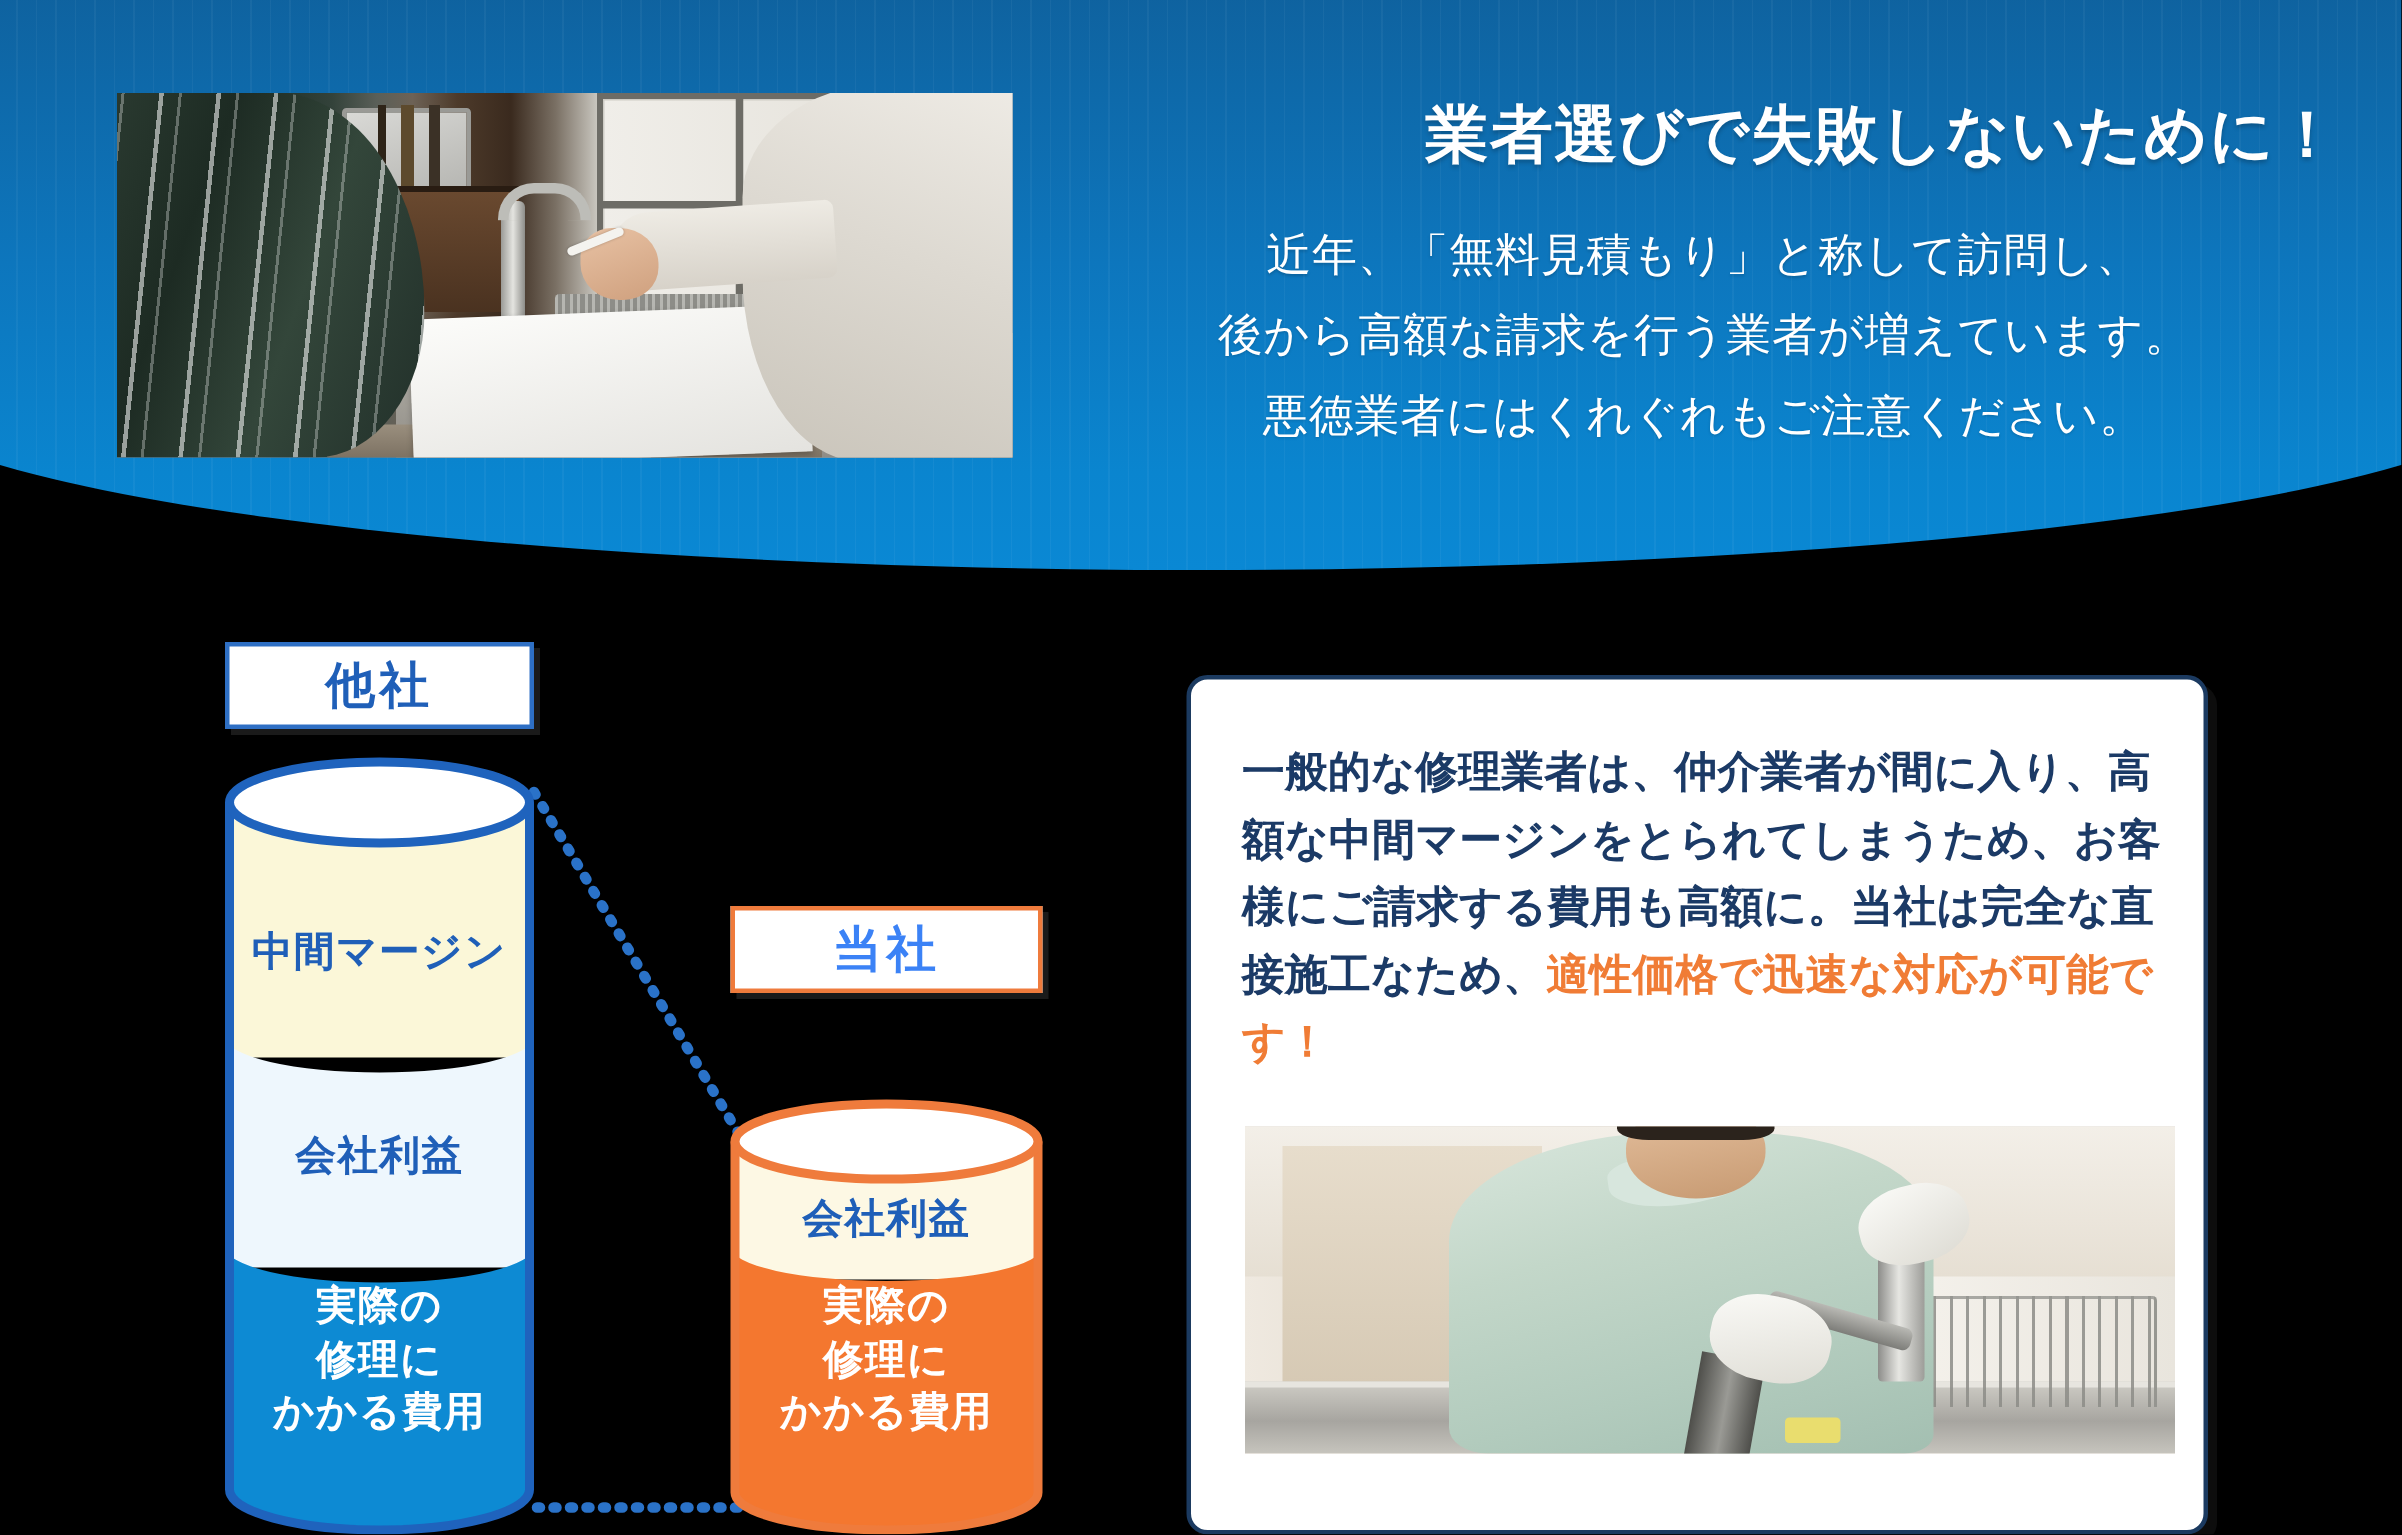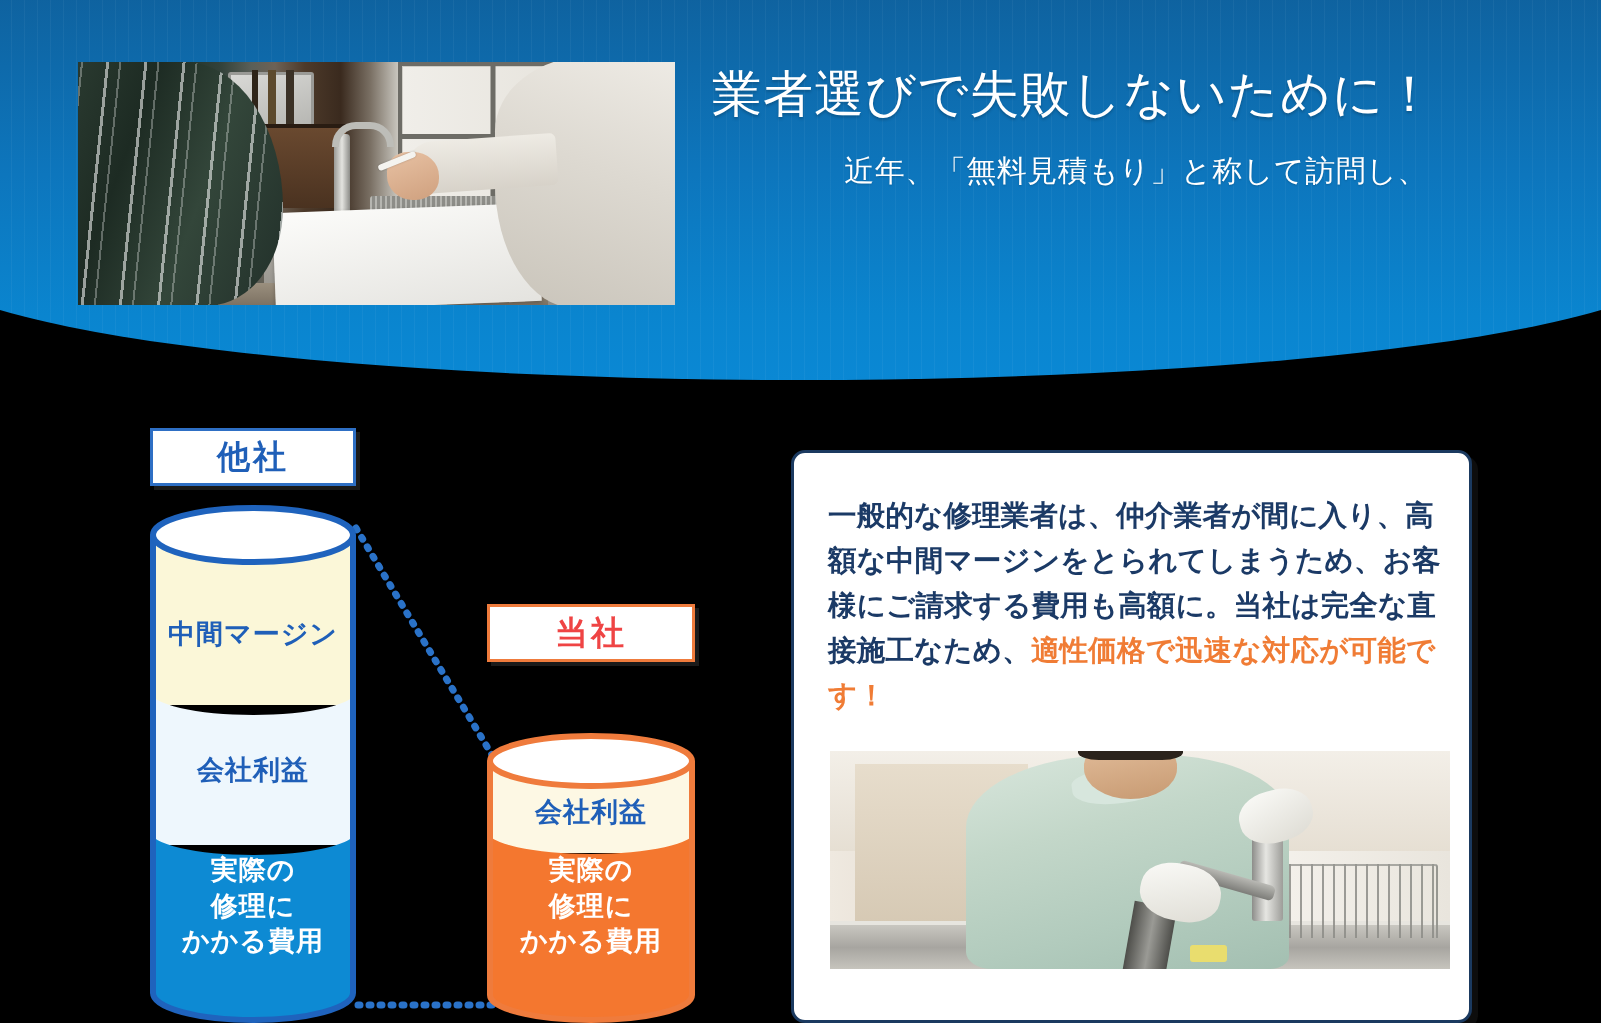--- a/index.html
+++ b/index.html
@@ -165,24 +165,24 @@
   #consult-photo .sinkhole {
     position: absolute; left: 170px; top: 156px; width: 64px; height: 50px;
     background: #3a3a38;
   }
 
   
   #headline {
     position: absolute;
     left: 712px; top: 66px;
     width: 848px;
-    text-align: left;
+    text-align: right;
     color: #ffffff;
-    font-size: 50px;
-    font-weight: 400;
+    font-size: 42px;
+    font-weight: 700;
     letter-spacing: 1px;
     line-height: 1.12;
     text-shadow: 0 2px 3px rgba(0,0,0,.22);
   }
   #header-sub {
     position: absolute;
     left: 712px; top: 144px;
     width: 848px;
     text-align: center;
     color: #ffffff;
@@ -205,21 +205,21 @@
     font-weight: 700;
     letter-spacing: 3px;
     box-shadow: 4px 4px 0 rgba(255,255,255,0.10), 3px 3px 6px rgba(0,0,0,.55);
   }
   #chip-other {
     left: 150px; top: 428px; width: 206px; height: 58px;
     border: 3px solid #2e6fc4; color: #1f5fb8;
   }
   #chip-ours {
     left: 487px; top: 604px; width: 208px; height: 58px;
-    border: 3px solid #ef7b3c; color: #ef4444;
+    border: 3px solid #ef7b3c; color: #3b82f6;
   }
 
   
   .cyl { position: absolute; }
   .cyl svg { display: block; overflow: visible; }
 
   #cyl-other { left: 150px; top: 505px; width: 206px; height: 518px; }
   #cyl-ours  { left: 487px; top: 733px; width: 208px; height: 290px; }
 
   .cyl-label {
@@ -379,20 +379,22 @@
         <div class="tech-arm"></div>
         <div class="hand"></div>
         <div class="pen"></div>
         <div class="plaid"></div>
       </div>
 
       <div id="headline">業者選びで失敗しないために！</div>
 
       <div id="header-sub">
         <div>近年、「無料見積もり」と称して訪問し、</div>
+        <div>後から高額な請求を行う業者が増えています。</div>
+        <div>悪徳業者にはくれぐれもご注意ください。</div>
       </div>
 
     </div>
   </div>
 
   <svg id="connectors" viewBox="0 0 1601 1023">
     <line x1="356" y1="528" x2="492" y2="755" stroke="#2a72c8" stroke-width="7" stroke-linecap="round" stroke-dasharray="2 9"></line>
     <line x1="358" y1="1005" x2="492" y2="1005" stroke="#2a72c8" stroke-width="7" stroke-linecap="round" stroke-dasharray="2 9"></line>
   </svg>
 

